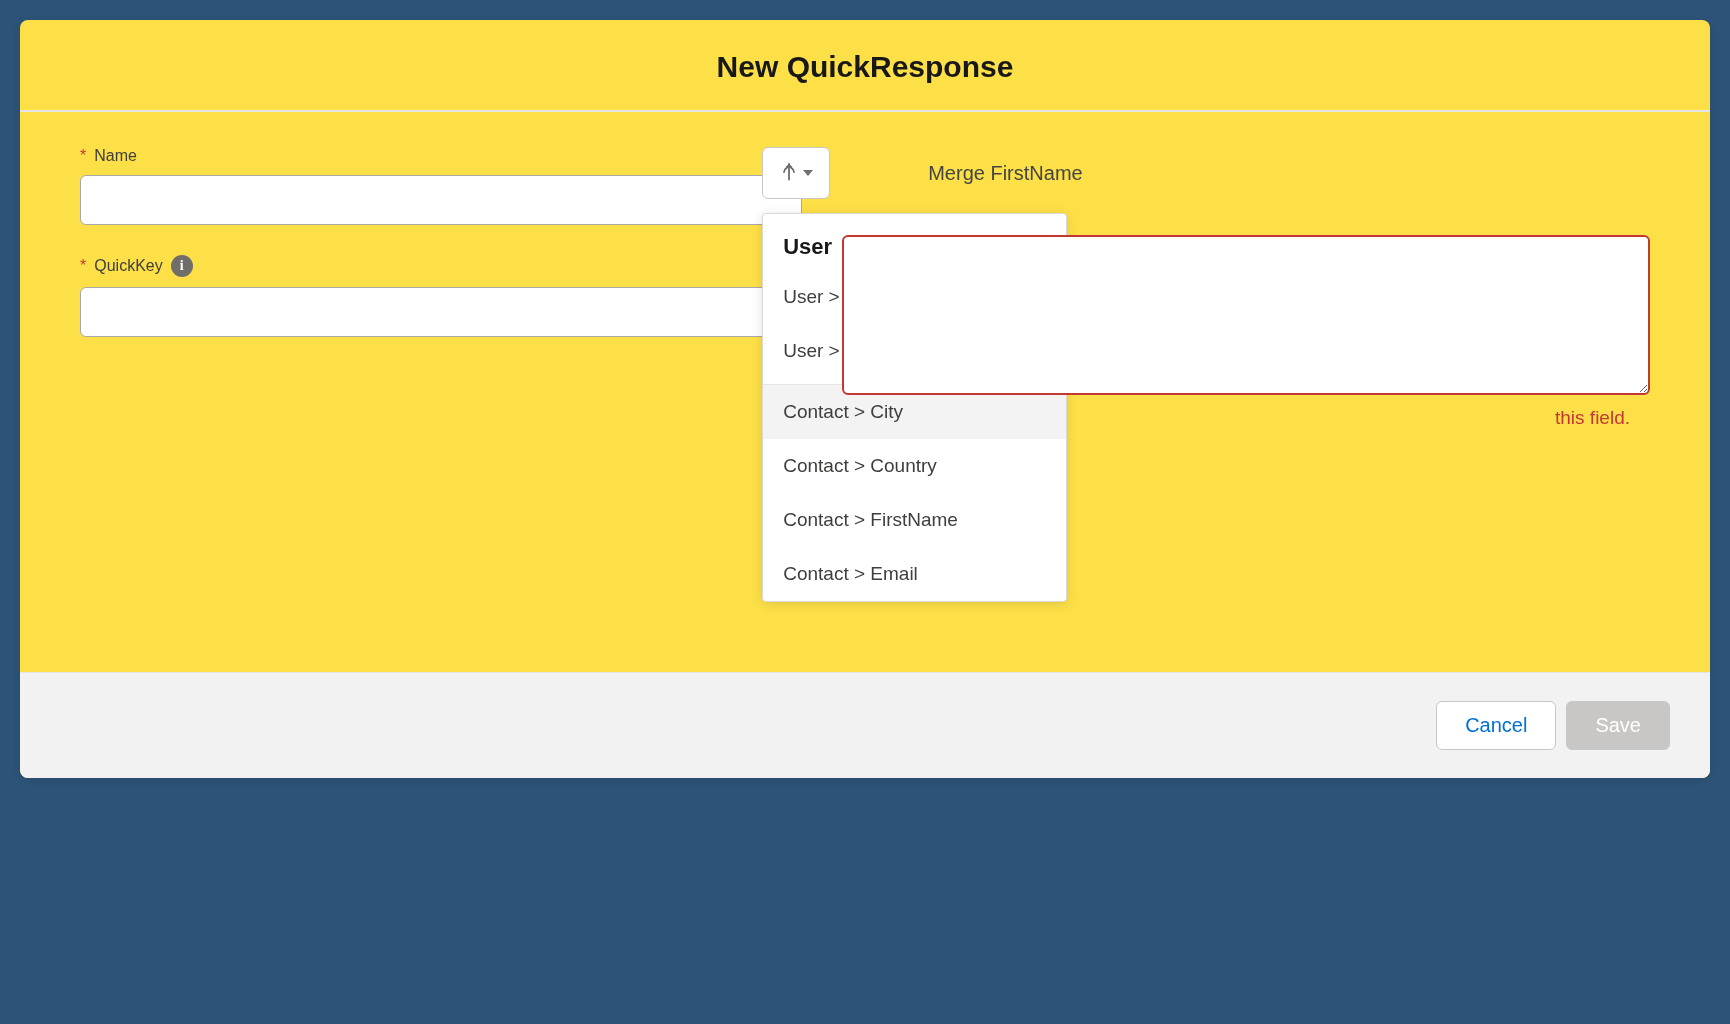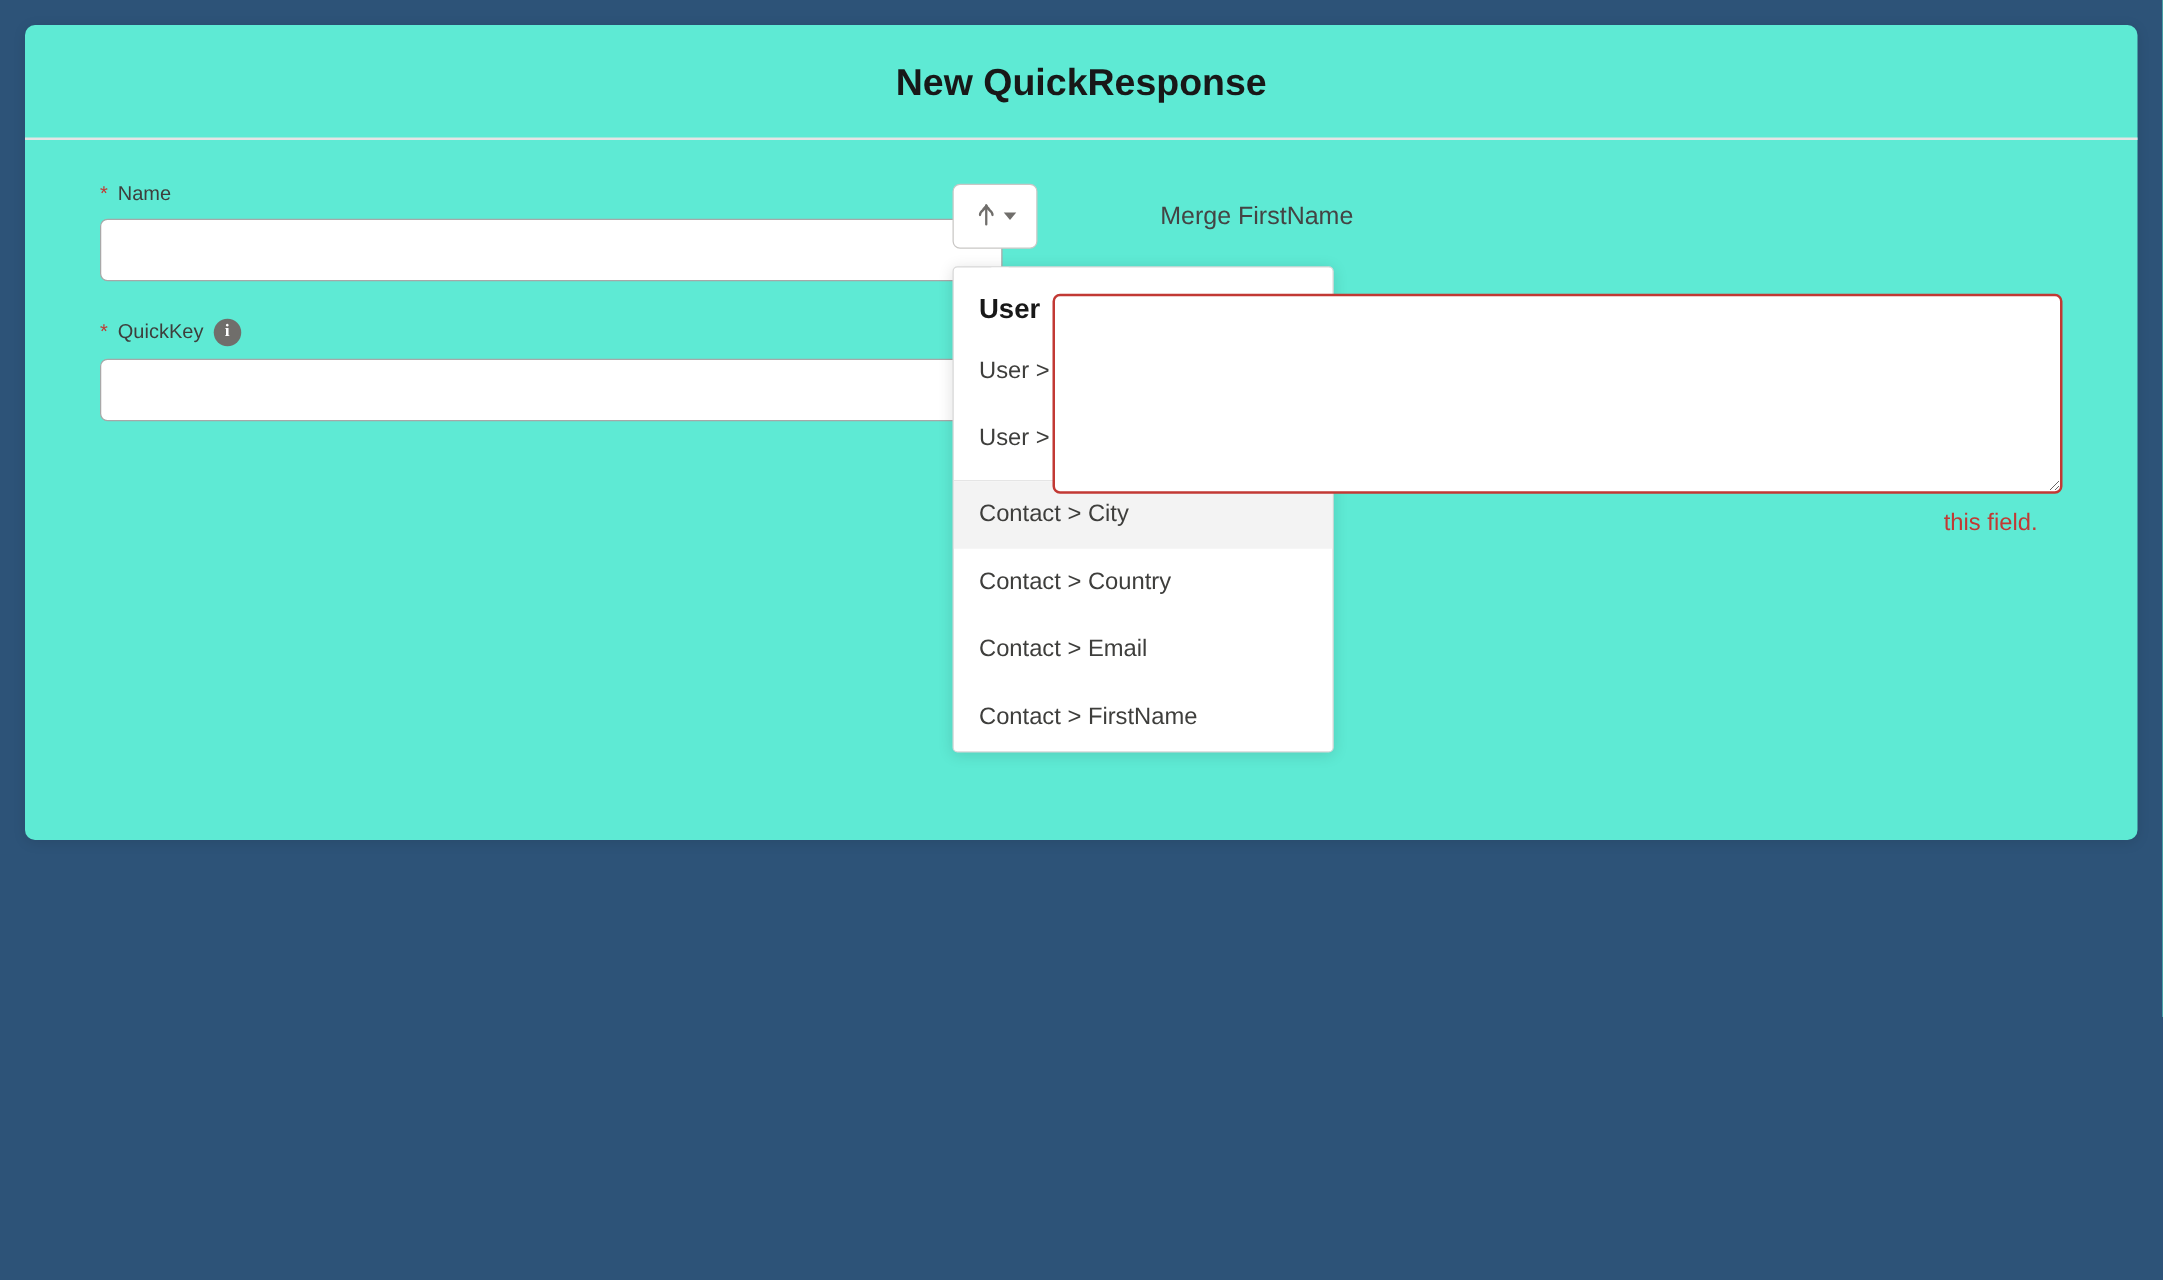--- a/index.html
+++ b/index.html
@@ -7,21 +7,21 @@
       margin: 0;
       padding: 0;
     }
     body {
       font-family: -apple-system, BlinkMacSystemFont, 'Segoe UI', Arial, sans-serif;
       background: #2d5378;
       padding: 20px;
       min-height: 1024px;
     }
     .modal {
-      background: #5eead4;
+      background: #fde047;
       border-radius: 8px;
       width: 100%;
       max-width: 1690px;
       margin: 0 auto;
       overflow: visible;
       box-shadow: 0 2px 10px rgba(0,0,0,0.1);
     }
     .modal-header {
       padding: 30px 20px 26px;
       text-align: center;
@@ -275,30 +275,34 @@
             <span class="chevron-down"></span>
           </button>
 
           <div class="dropdown">
             <div class="dd-group-title">User</div>
             <div class="dd-item">User &gt; FirstName</div>
             <div class="dd-item">User &gt; FullName</div>
             <hr class="dd-divider">
             <div class="dd-item hover">Contact &gt; City</div>
             <div class="dd-item">Contact &gt; Country</div>
+            <div class="dd-item">Contact &gt; FirstName</div>
             <div class="dd-item">Contact &gt; Email</div>
-            <div class="dd-item">Contact &gt; FirstName</div>
           </div>
         </div>
         <span class="merge-label">Merge FirstName</span>
       </div>
 
       <div class="textarea-wrap">
         <textarea class="content-textarea" style=""></textarea>
         <div class="error-text">this field.</div>
       </div>
 
     </div>
 
   </div>
 
+  <div class="modal-footer">
+    <button class="btn btn-cancel">Cancel</button>
+    <button class="btn btn-save">Save</button>
+  </div>
 
 </div>
 
 </body></html>

